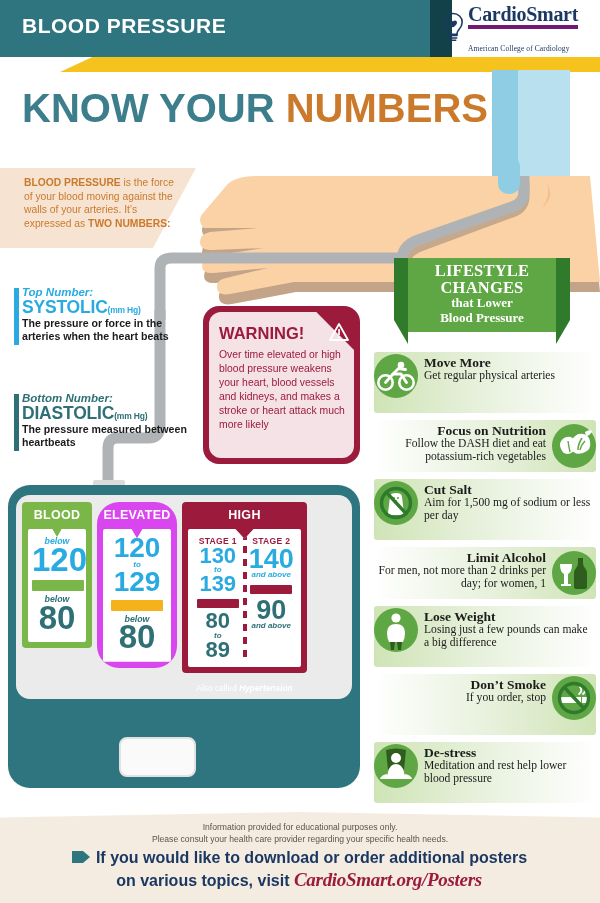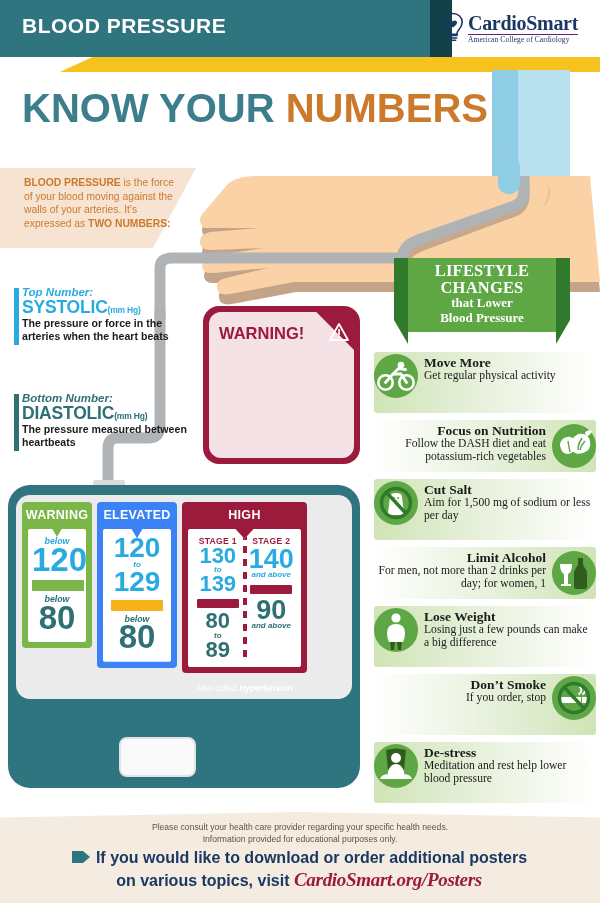--- a/index.html
+++ b/index.html
@@ -29,21 +29,21 @@
     display:flex; align-items:center;
   }
   .logo-bulb { width:26px; height:32px; flex:0 0 26px; }
   .logo-text { margin-left:2px; line-height:1; }
   .logo-name {
     font-family:"Liberation Serif", serif; font-size:20px; font-weight:bold;
     color:#1b3863; letter-spacing:-0.3px;
   }
   .logo-sub {
     font-family:"Liberation Serif", serif; font-size:7.5px;
-    color:#1b3863; border-top:1px solid #701a75; padding-top:1px; margin-top:1px;
+    color:#1b3863; border-top:4px solid #701a75; padding-top:16px; margin-top:1px;
     letter-spacing:0.1px; white-space:nowrap;
   }
 
   .yellow-band {
     position:absolute; left:60px; top:57px; width:540px; height:15px;
     background:#f6c21d;
     clip-path:polygon(6% 0, 100% 0, 100% 100%, 0% 100%);
   }
 
   
@@ -158,21 +158,21 @@
     font-size:8px; font-style:italic; font-weight:bold; text-align:center;
     line-height:1;
   }
   .sep {
     height:11px; width:52px; margin:5px auto 4px; border-radius:1px;
   }
 
   
   #col-normal { left:22px; width:70px; background:#7ab648; }
   
-  #col-elevated { left:97px; width:80px; background:#3b82f6; }
+  #col-elevated { left:97px; width:80px; background:#d946ef;border-radius:22px; }
   
   #col-high { left:182px; width:125px; background:#9c1b3d; }
 
   .stage-wrap { display:flex; }
   .stage { flex:1; position:relative; }
   .stage-title {
     text-align:center; font-size:8.6px; font-weight:bold; color:#9c1b3d;
     letter-spacing:0.3px; padding-top:4px;
   }
   .dashline {
@@ -333,29 +333,30 @@
   <div class="warn-outer">
     <div class="warn-inner"></div>
     <svg class="warn-corner" viewBox="0 0 48 48">
       <path d="M0 0 H48 V48 H48 L0 0Z" fill="none"></path>
       <path d="M13 0 H42 A6 6 0 0 1 48 6 V36 Z" fill="#9c1b3d"></path>
       <path d="M33 12 L42 28 H24 Z" fill="none" stroke="#ffffff" stroke-width="1.8" stroke-linejoin="round"></path>
       <rect x="32.2" y="17" width="1.7" height="6" fill="#ffffff"></rect>
       <rect x="32.2" y="24.4" width="1.7" height="1.8" fill="#ffffff"></rect>
     </svg>
     <div class="warn-title">WARNING!</div>
+    <div class="warn-body">Over time elevated or high blood pressure weakens your heart, blood vessels and kidneys, and makes a stroke or heart attack much more likely</div>
   </div>
 
   <div class="device">
     <div class="device-screen"></div>
   </div>
   <div class="device-btn"></div>
 
   <div class="col" id="col-normal">
-    <div class="col-head">WARNING</div>
+    <div class="col-head">BLOOD</div>
     <div class="col-card" style="padding:8px 4px 9px;">
       <div class="lab">below</div>
       <div class="val-sys" style="font-size:33px;margin-top:-1px;">120</div>
       <div class="sep" style="background:#7ab648;"></div>
       <div class="lab lab-d">below</div>
       <div class="val-dia" style="font-size:33px;margin-top:-1px;">80</div>
     </div>
   </div>
 
   <div class="col" id="col-elevated">
@@ -419,21 +420,21 @@
         <svg viewBox="0 0 44 44" width="44" height="44">
           <circle cx="11.5" cy="28.5" r="7.2" fill="none" stroke="#fff" stroke-width="2.6"></circle>
           <circle cx="32.5" cy="28.5" r="7.2" fill="none" stroke="#fff" stroke-width="2.6"></circle>
           <circle cx="27" cy="11" r="3.3" fill="#fff"></circle>
           <path d="M11.5 28.5 L19 20 L27 20 L32.5 28.5" stroke="#fff" stroke-width="2.8" fill="none" stroke-linecap="round" stroke-linejoin="round"></path>
           <path d="M19 20 L24.5 14.5 L31.5 15.5" stroke="#fff" stroke-width="2.8" fill="none" stroke-linecap="round" stroke-linejoin="round"></path>
         </svg>
       </div>
       <div class="ls-txt">
         <div class="ls-h">Move More</div>
-        <div class="ls-d">Get regular physical activity</div>
+        <div class="ls-d">Get regular physical arteries</div>
       </div>
     </div>
 
     <div class="ls-row right" style="height:52px;">
       <div class="bg"></div>
       <div class="ls-circle" style="top:4px;">
         <svg viewBox="0 0 44 44" width="44" height="44">
           <path d="M26 10 q10 -2 12 7 q2 9 -7 12 q-9 3 -12 -5 q-3 -8 7 -14z" fill="#fff"></path>
           <path d="M30 14 q-4 6 -4 12 M33 17 q-4 4 -5 9" stroke="#5fa744" stroke-width="1.5" fill="none"></path>
           <path d="M12 14 q8 -4 11 4 q3 8 -4 11 q-7 3 -10 -4 q-3 -7 3 -11z" fill="#fff"></path>
@@ -526,22 +527,22 @@
       <div class="ls-txt">
         <div class="ls-h">De-stress</div>
         <div class="ls-d">Meditation and rest help lower blood pressure</div>
       </div>
     </div>
 
   </div>
 
   <div class="footer"></div>
   <div class="foot-small">
+    <div>Information provided for educational purposes only.</div>
     <div>Please consult your health care provider regarding your specific health needs.</div>
-    <div>Information provided for educational purposes only.</div>
   </div>
   <div class="foot-big">
     <div>
       <svg class="foot-arrow" width="20" height="14" viewBox="0 0 20 14">
         <path d="M1 1 H12 L19 7 L12 13 H1 Z" fill="#2e7580"></path>
       </svg><span>If you would like to download or order additional posters</span>
     </div>
     <div><span>on various topics, visit </span><span class="foot-url">CardioSmart.org/Posters</span></div>
   </div>
 

